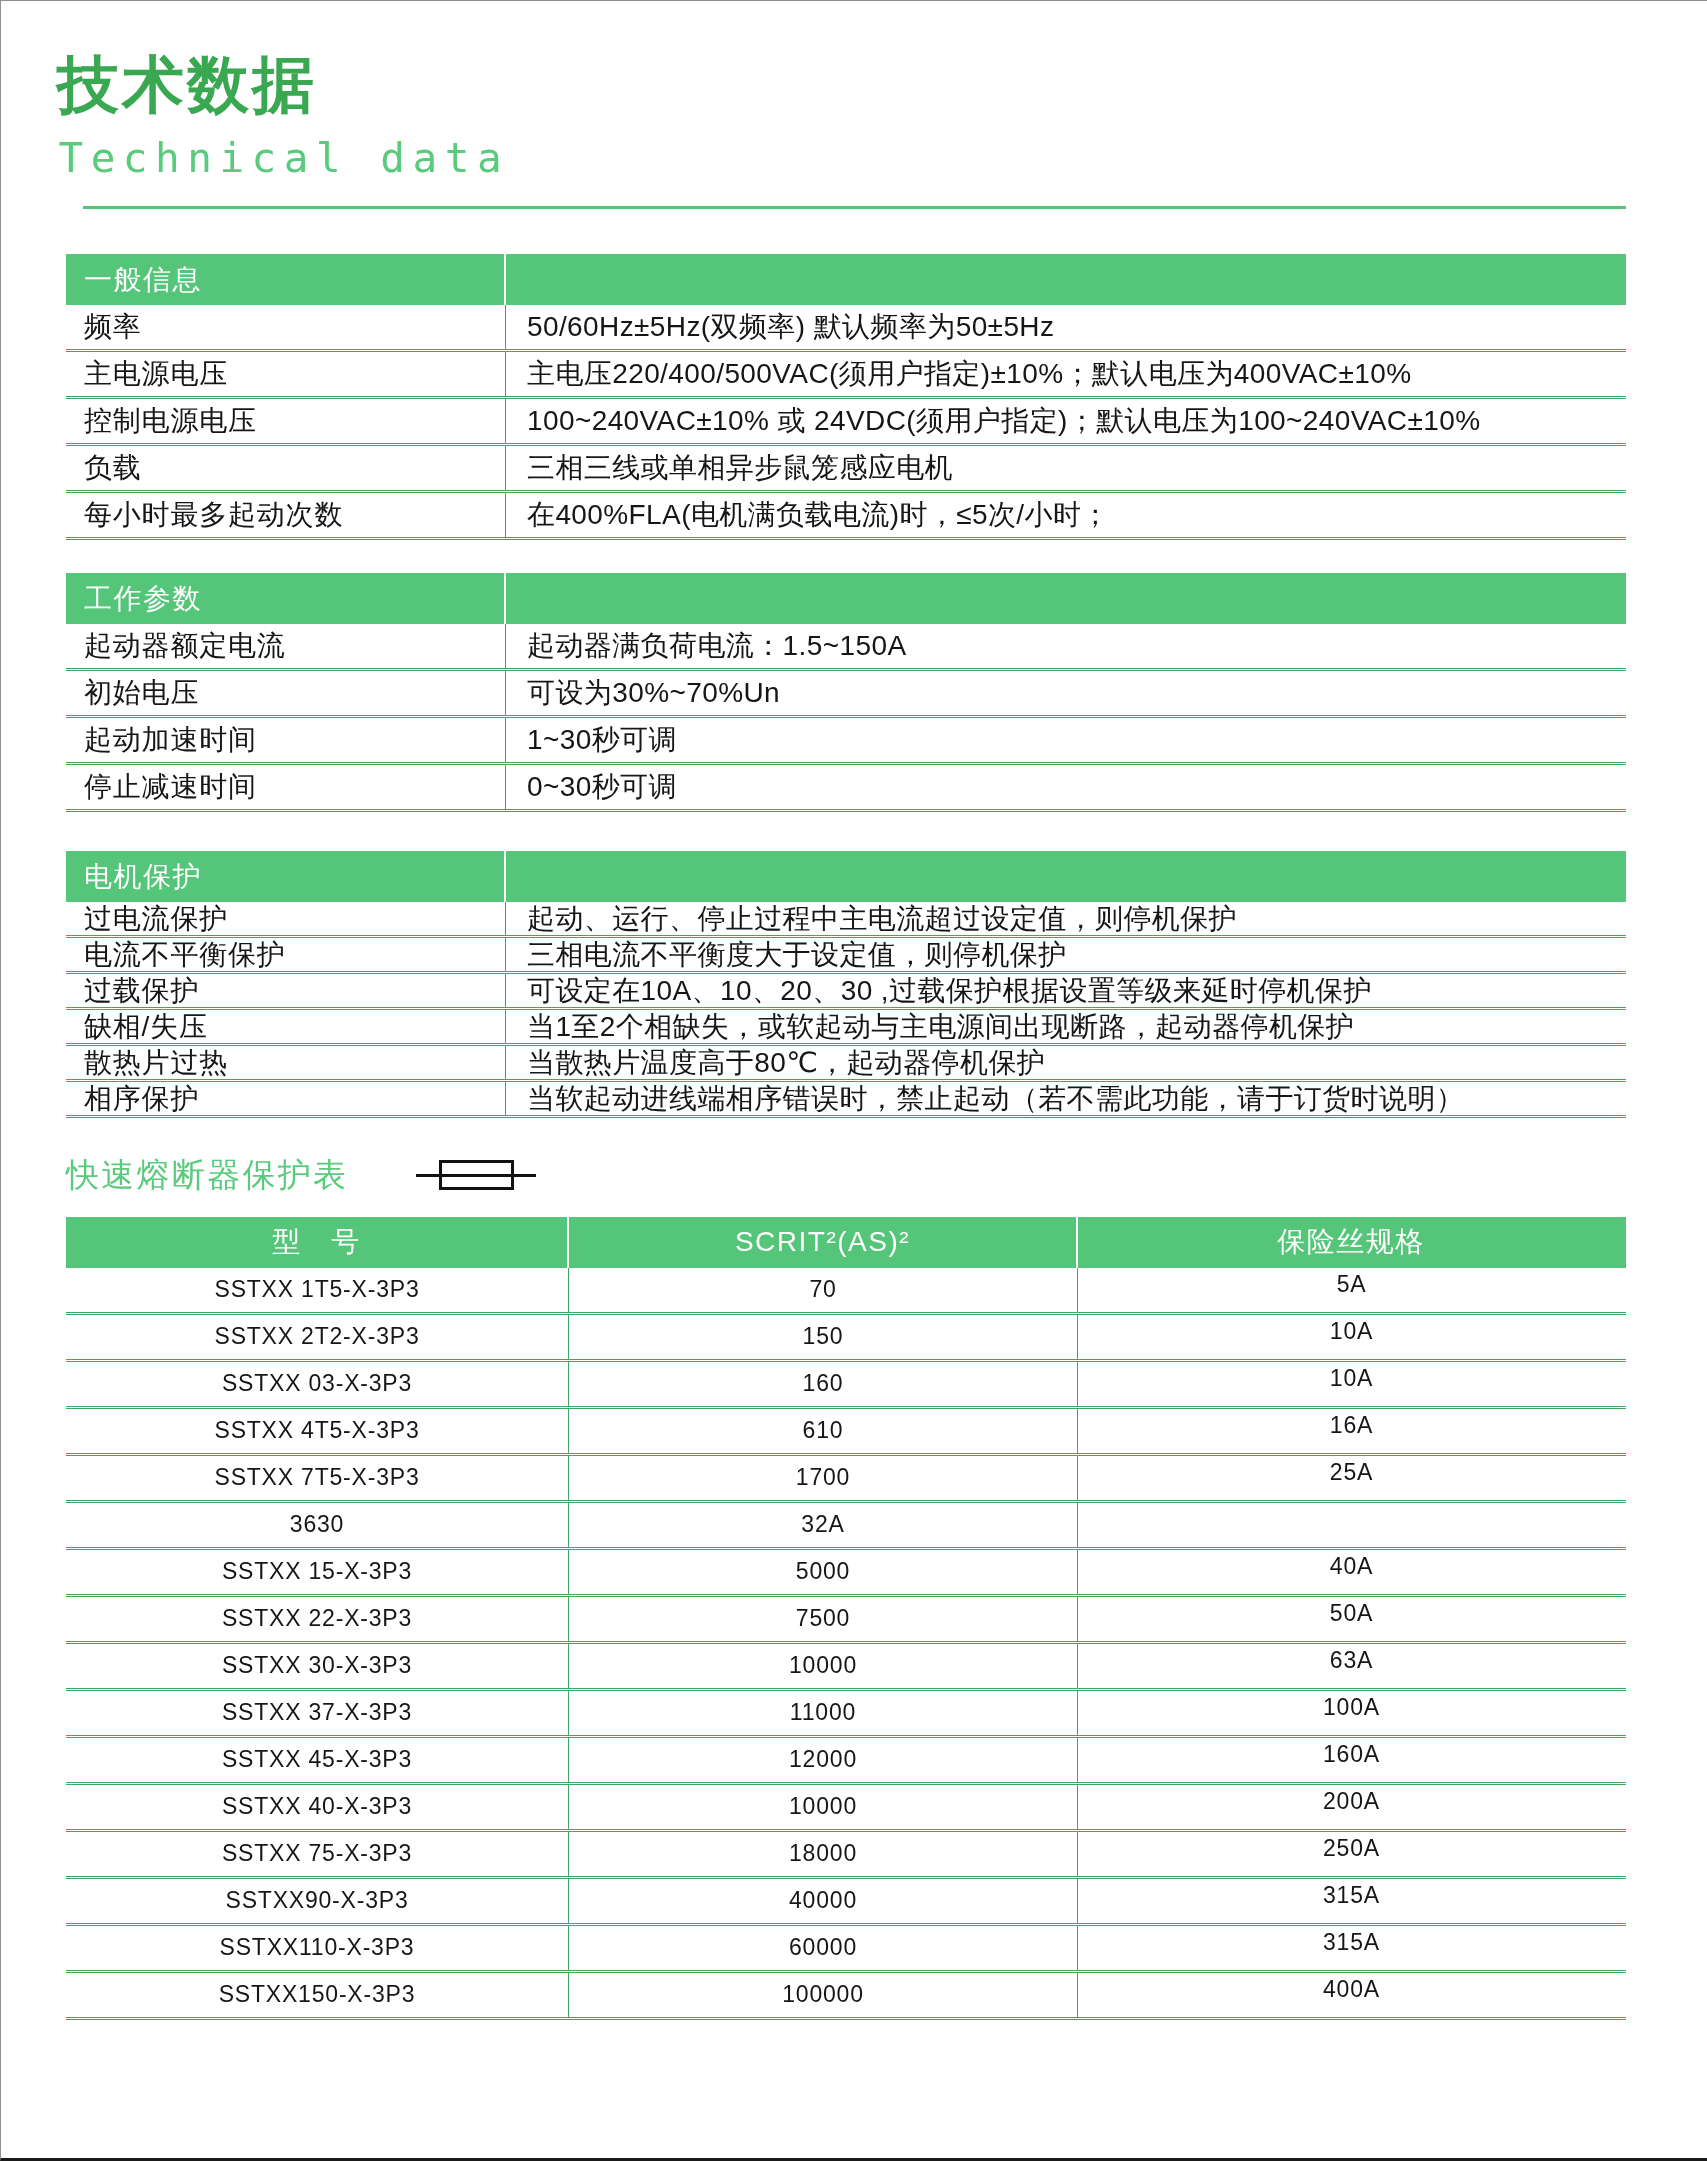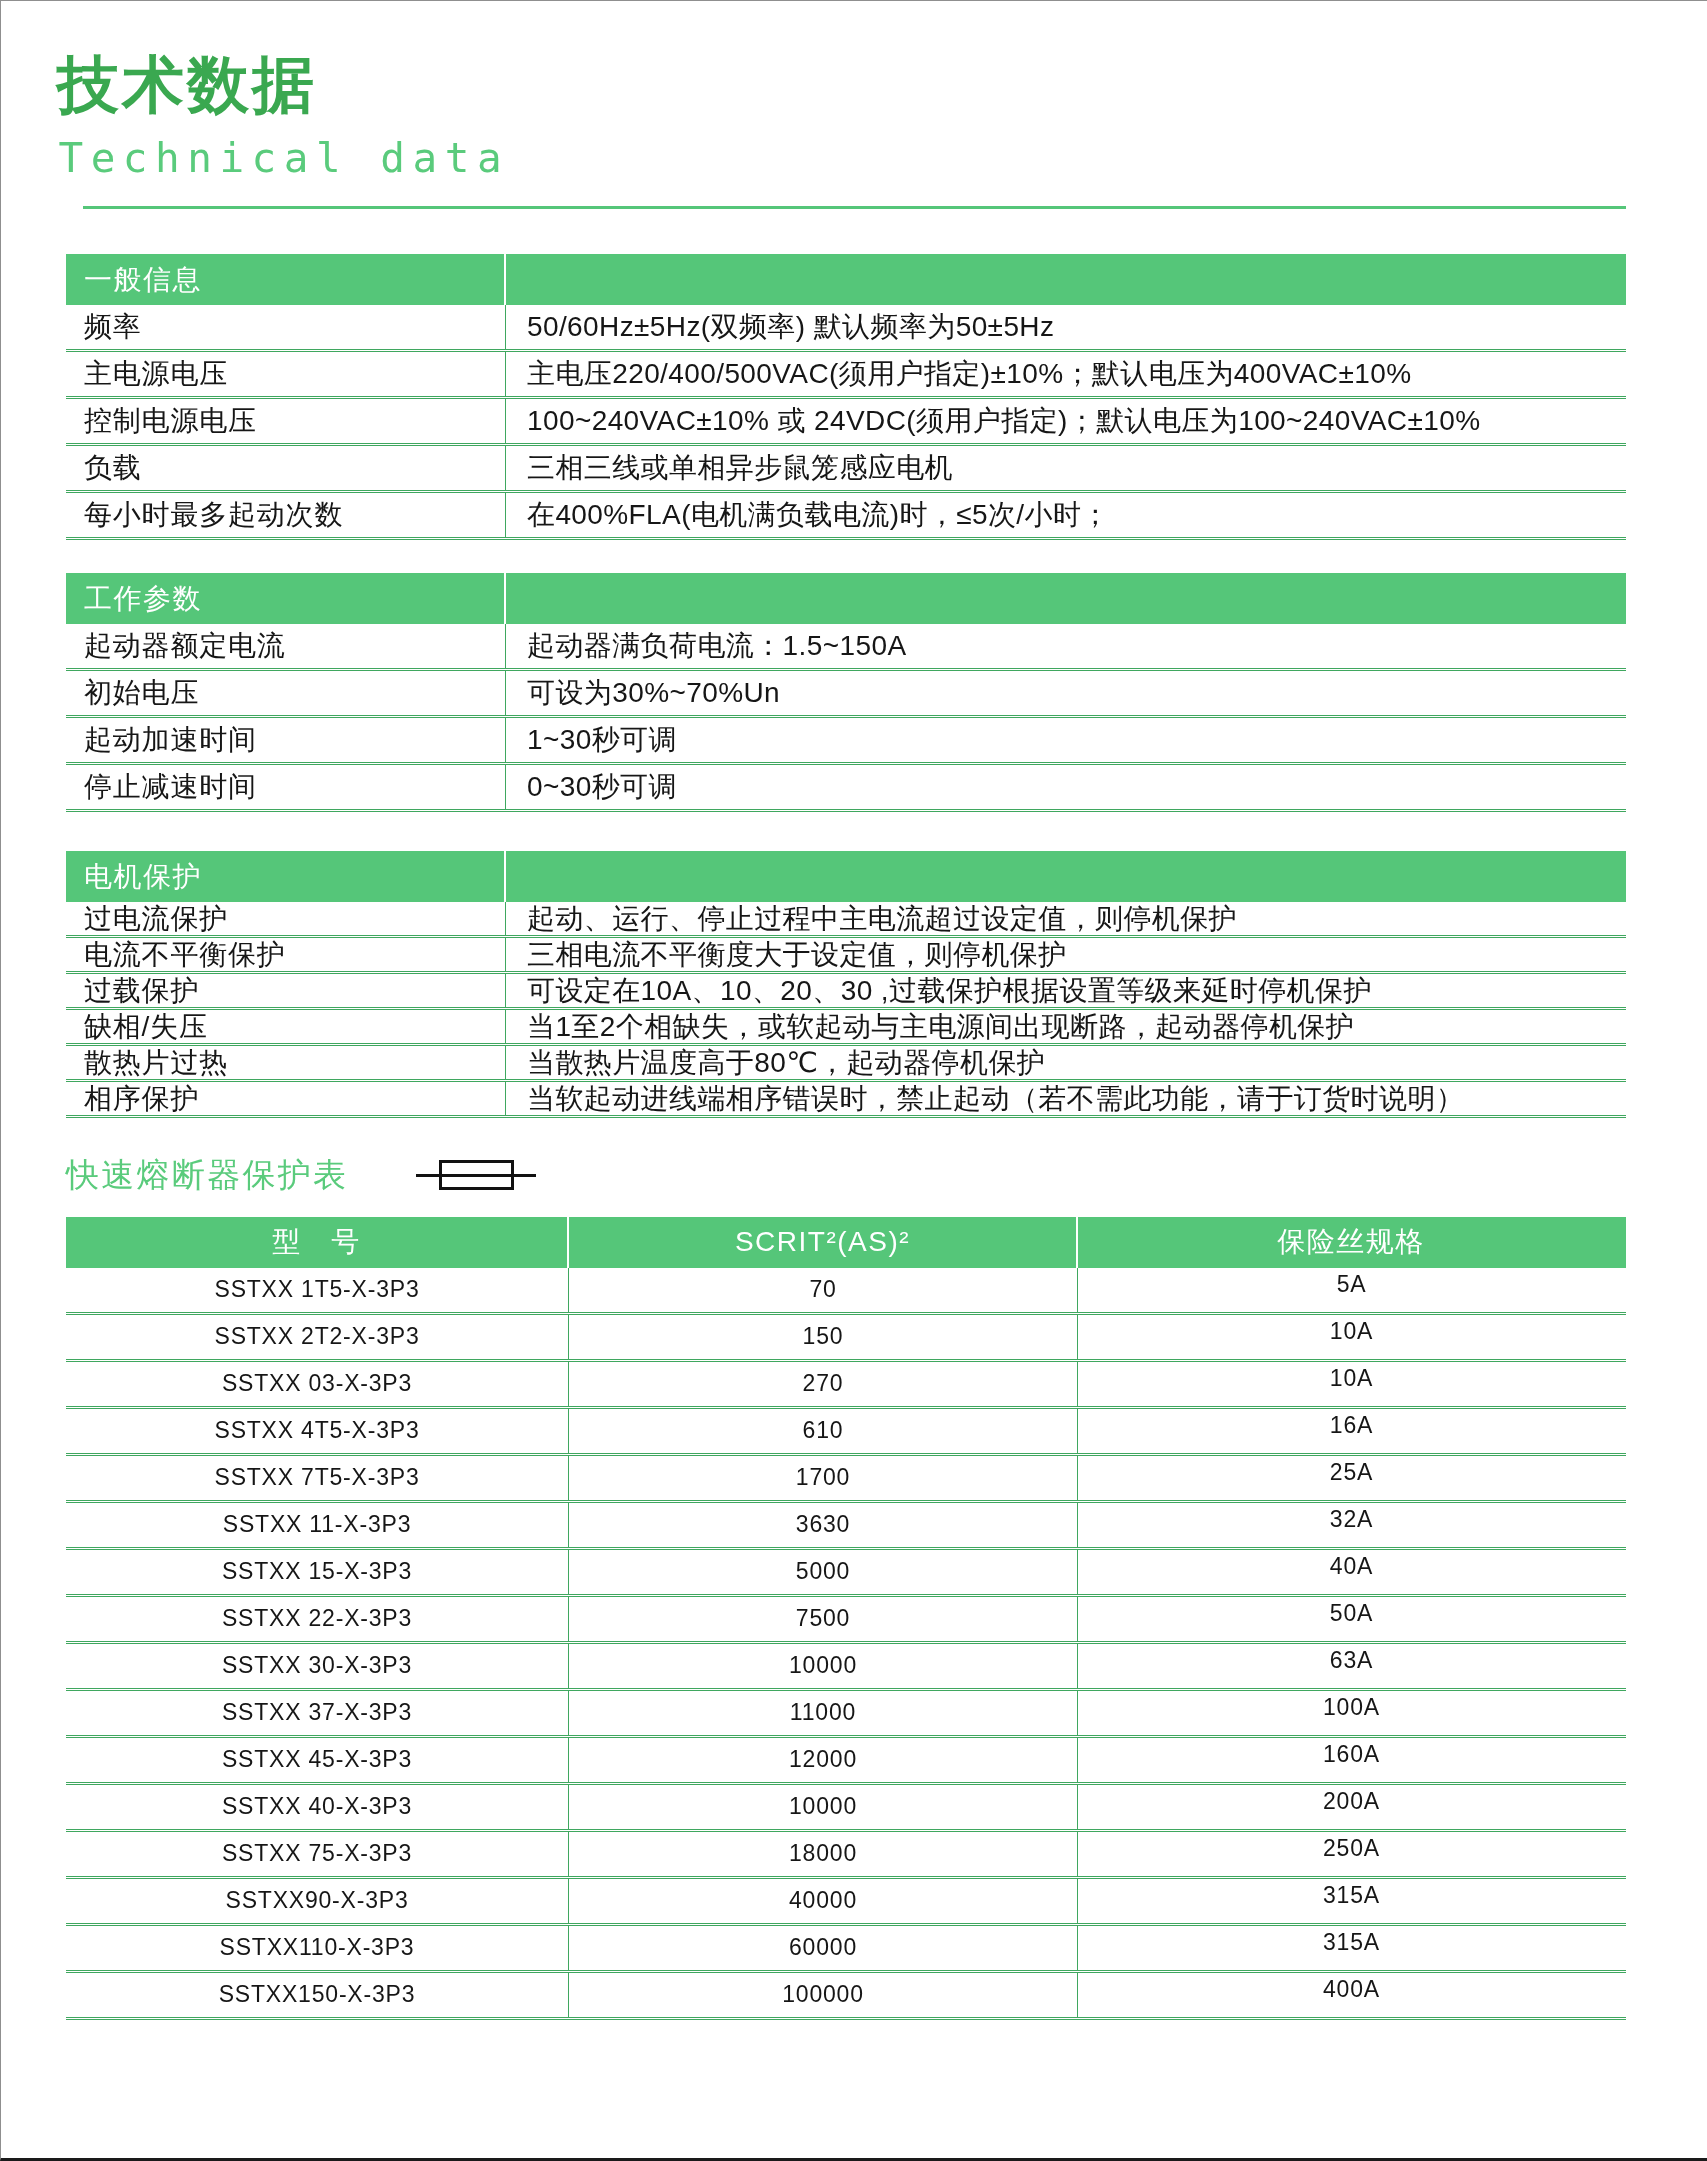--- a/index.html
+++ b/index.html
@@ -195,35 +195,34 @@
       <div class="fc">70</div>
       <div class="fc">5A</div>
     </div>
     <div class="frow">
       <div class="fc">SSTXX 2T2-X-3P3</div>
       <div class="fc">150</div>
       <div class="fc">10A</div>
     </div>
     <div class="frow">
       <div class="fc">SSTXX 03-X-3P3</div>
-      <div class="fc">270</div>
+      <div class="fc">160</div>
       <div class="fc">10A</div>
     </div>
     <div class="frow">
       <div class="fc">SSTXX 4T5-X-3P3</div>
       <div class="fc">610</div>
       <div class="fc">16A</div>
     </div>
     <div class="frow">
       <div class="fc">SSTXX 7T5-X-3P3</div>
       <div class="fc">1700</div>
       <div class="fc">25A</div>
     </div>
     <div class="frow">
-      <div class="fc">SSTXX 11-X-3P3</div>
       <div class="fc">3630</div>
       <div class="fc">32A</div>
     </div>
     <div class="frow">
       <div class="fc">SSTXX 15-X-3P3</div>
       <div class="fc">5000</div>
       <div class="fc">40A</div>
     </div>
     <div class="frow">
       <div class="fc">SSTXX 22-X-3P3</div>

